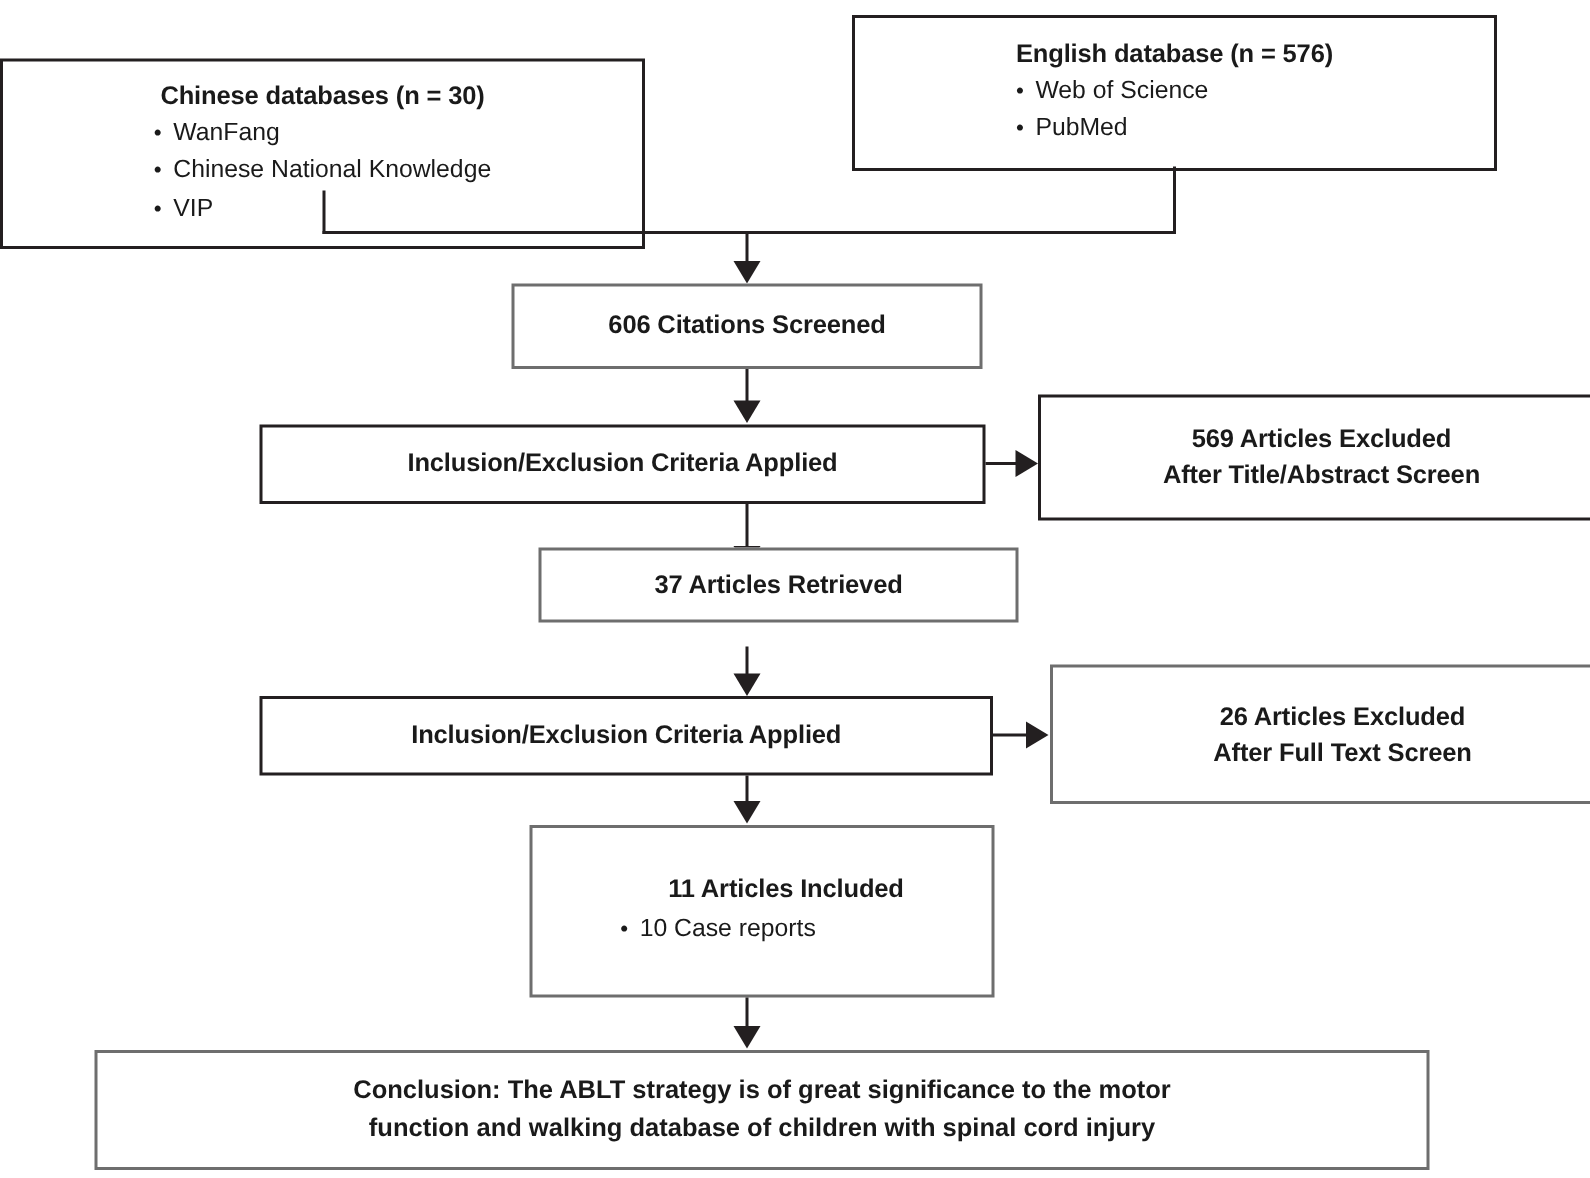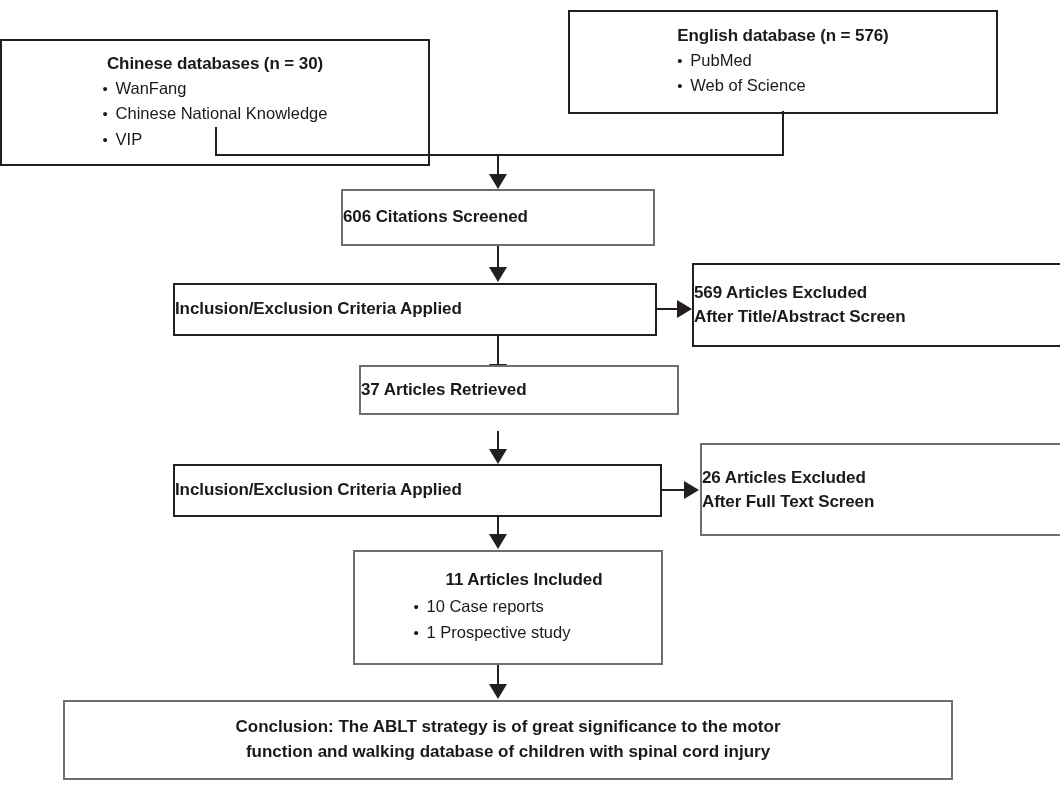--- a/index.html
+++ b/index.html
@@ -28,20 +28,21 @@
     flex-direction: column;
     justify-content: center;
   }
   .box.dark {
     border: 2px solid #231f20;
   }
   .box-title {
     font-weight: bold;
     font-size: 17px;
     line-height: 1.35;
+    text-align: center;
     letter-spacing: -0.1px;
   }
   .box-title.two-line {
     line-height: 1.4;
   }
   .bullets {
     list-style: none;
     margin: 0;
     padding: 0;
   }
@@ -136,22 +137,22 @@
         </ul>
       </div>
     </div>
   </div>
 
   <div class="box dark" style="left:568px; top:10px; width:430px; height:104px; padding:6px 10px;">
     <div class="srcwrap">
       <div class="srcinner">
         <div class="box-title">English database (n = 576)</div>
         <ul class="bullets">
+          <li>Web of Science</li>
           <li>PubMed</li>
-          <li>Web of Science</li>
         </ul>
       </div>
     </div>
   </div>
 
   <div class="vline" style="left:215px; top:127px; height:29px;"></div>
   <div class="vline" style="left:782px; top:111px; height:45px;"></div>
   <div class="hline" style="left:215px; top:154px; width:569px;"></div>
   <div class="vline" style="left:497px; top:154px; height:21px;"></div>
   <div class="arrow-down" style="left:489px; top:174px;"></div>
@@ -199,21 +200,20 @@
 
   <div class="vline" style="left:497px; top:517px; height:18px;"></div>
   <div class="arrow-down" style="left:489px; top:534px;"></div>
 
   <div class="box" style="left:353px; top:550px; width:310px; height:115px; padding:4px 8px;">
     <div class="incwrap">
       <div class="incinner">
         <div class="box-title">11 Articles Included</div>
         <ul class="bullets">
           <li>10 Case reports</li>
-          <li>1 Prospective study</li>
         </ul>
       </div>
     </div>
   </div>
 
   <div class="vline" style="left:497px; top:665px; height:20px;"></div>
   <div class="arrow-down" style="left:489px; top:684px;"></div>
 
   <div class="box" style="left:63px; top:700px; width:890px; height:80px;">
     <div class="concl-line">Conclusion: The ABLT strategy is of great significance to the motor</div>

